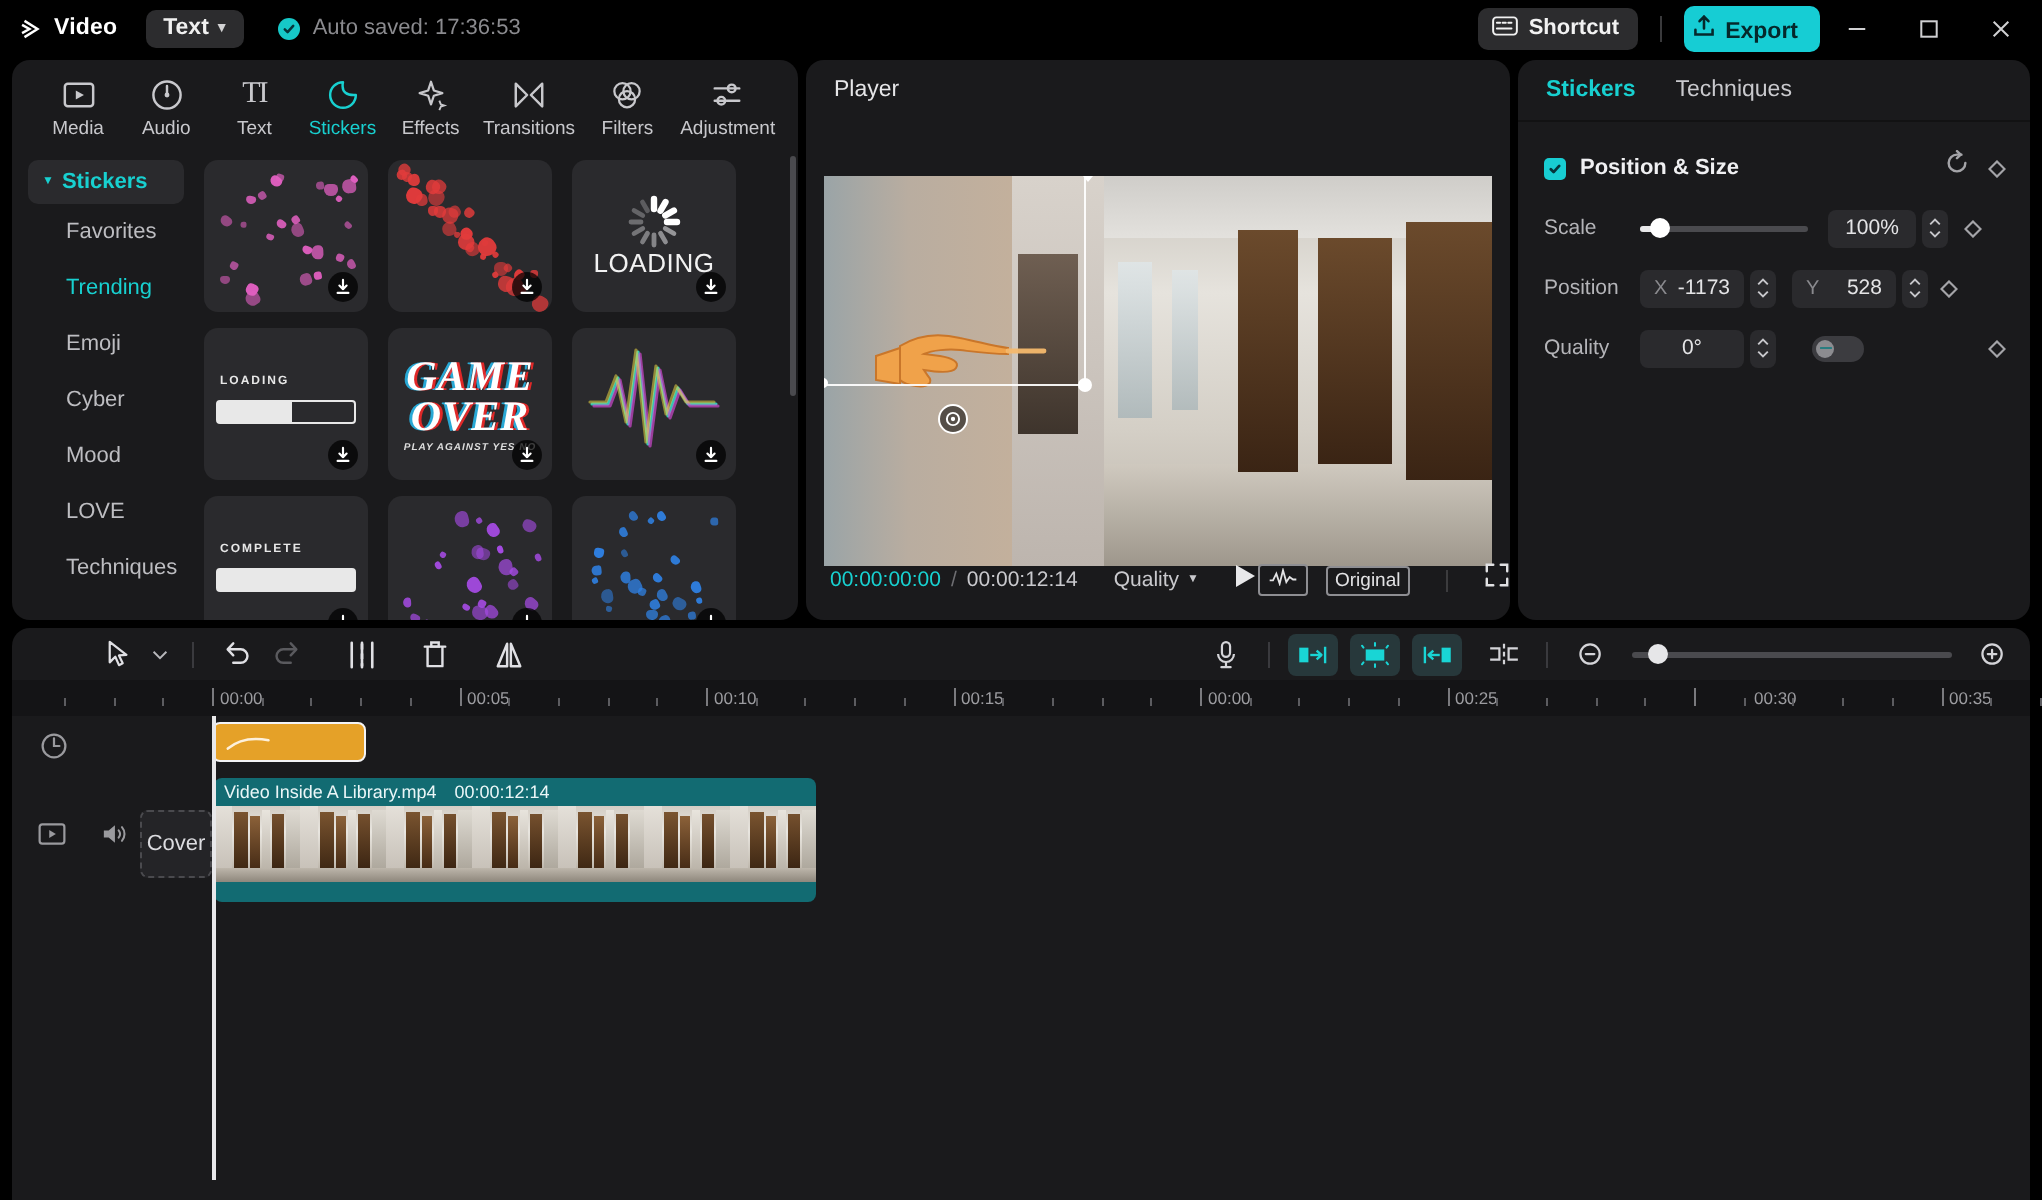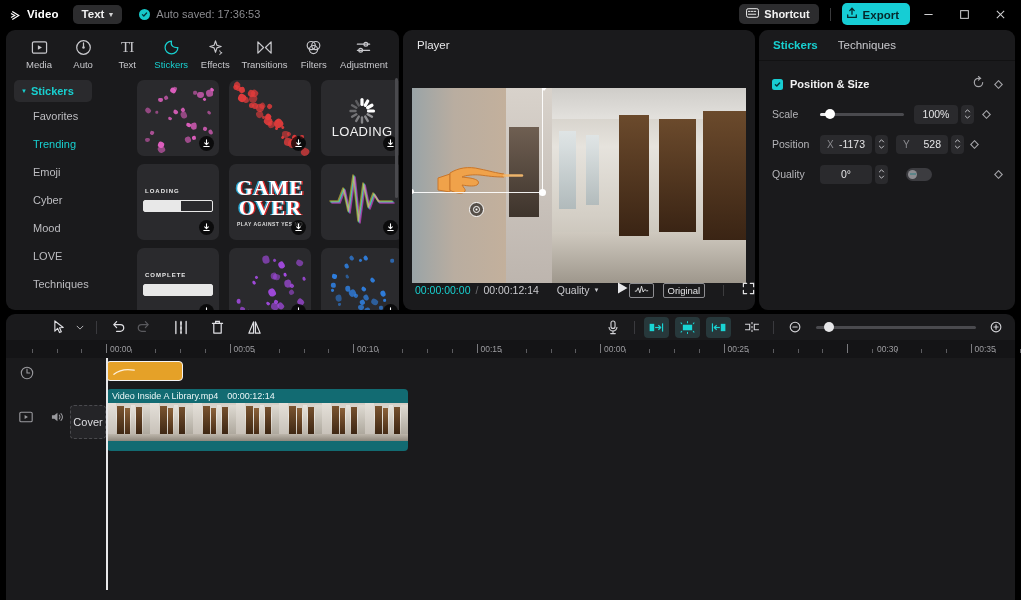--- a/index.html
+++ b/index.html
@@ -74,21 +74,21 @@
   }
   .cat-head .cc { font-size:6px; position:relative; top:0px;}
   .cat-item {
     font-size:11px; color:#bdbdc1; padding:8px 0 8px 19px; cursor:pointer;
   }
   .cat-item.active { color:#18d0d0; }
   .grid-wrap { flex:1; padding:6px 10px 0 2px; position:relative; overflow:hidden;}
   .sgrid { display:grid; grid-template-columns:repeat(3, 82px); gap:8px 10px; }
   .scell {
     width:82px; height:76px; background:#2a2a2d; border-radius:7px; position:relative;
-    overflow:hidden; cursor:pointer;margin-left:35px;
+    overflow:hidden; cursor:pointer;
   }
   .dl {
     position:absolute; right:5px; bottom:5px; width:15px; height:15px; border-radius:50%;
     background:rgba(0,0,0,.72); display:flex; align-items:center; justify-content:center;
   }
   .panel-scroll {
     position:absolute; right:1px; top:4px; width:3px; height:120px; background:#4a4a4e;
     border-radius:2px;
   }
 
@@ -98,21 +98,21 @@
                   width:30px; height:30px; }
   .loading-word { position:absolute; left:0; right:0; top:44px; text-align:center;
                   font-size:13px; letter-spacing:.3px; color:#f2f2f2; font-weight:500;
                   font-family:"Liberation Sans", sans-serif;}
   .bar-outer { position:absolute; left:6px; top:36px; width:70px; height:12px;
                border:1.5px solid #e8e8e8; border-radius:2px; }
   .bar-inner { height:100%; background:#e8e8e8; }
   .bar-label { position:absolute; left:8px; top:24px; font-size:6px; color:#e8e8e8;
                letter-spacing:1px; font-weight:bold;}
   .go-wrap { position:absolute; inset:0; display:flex; flex-direction:column;
-             align-items:center; justify-content:center; }
+             align-items:center; justify-content:center;font-style:italic; }
   .go-line { font-family:"Liberation Serif", serif; font-weight:bold; color:#fff;
              font-size:21px; line-height:20px; letter-spacing:.5px;
              text-shadow:1.5px 0 0 rgba(255,40,40,.85), -1.5px 0 0 rgba(40,200,255,.8); }
   .go-sub { font-size:5px; color:#ddd; margin-top:3px; letter-spacing:.5px; font-weight:bold;}
 
   
   .player-head { height:30px; display:flex; align-items:center; padding-left:14px;
                  font-size:11.5px; color:#e6e6e8; }
   .video-stage { position:absolute; left:9px; top:58px; width:334px; height:195px;
                  background:#0c0c0d; overflow:hidden; }
@@ -288,21 +288,21 @@
             <path d="M7.3 6.6 L11.6 9 L7.3 11.4 Z" fill="currentColor"></path>
           </svg>
         <span class="tlabel">Media</span>
       </div>
       <div class="tab">
         <svg width="17" height="17" viewBox="0 0 18 18">
             <circle cx="9" cy="9" r="7.2" fill="none" stroke="currentColor" stroke-width="1.3"></circle>
             <path d="M9 9 L9 4.2" stroke="currentColor" stroke-width="1.3" stroke-linecap="round"></path>
             <circle cx="9" cy="9" r="1.3" fill="currentColor"></circle>
           </svg>
-        <span class="tlabel">Auto</span>
+        <span class="tlabel">Audio</span>
       </div>
       <div class="tab">
         <span style="font-family:'Liberation Serif',serif;font-size:15px;line-height:17px;letter-spacing:-1px;">TI</span>
         <span class="tlabel">Text</span>
       </div>
       <div class="tab active">
         <svg width="17" height="17" viewBox="0 0 18 18">
             <path d="M15.8 9 A6.8 6.8 0 1 1 9 2.2 C9 2.2 8 6 10.3 7.8 C12.2 9.3 15.8 9 15.8 9 Z" fill="none" stroke="currentColor" stroke-width="1.3" stroke-linejoin="round"></path>
           </svg>
         <span class="tlabel">Stickers</span>

